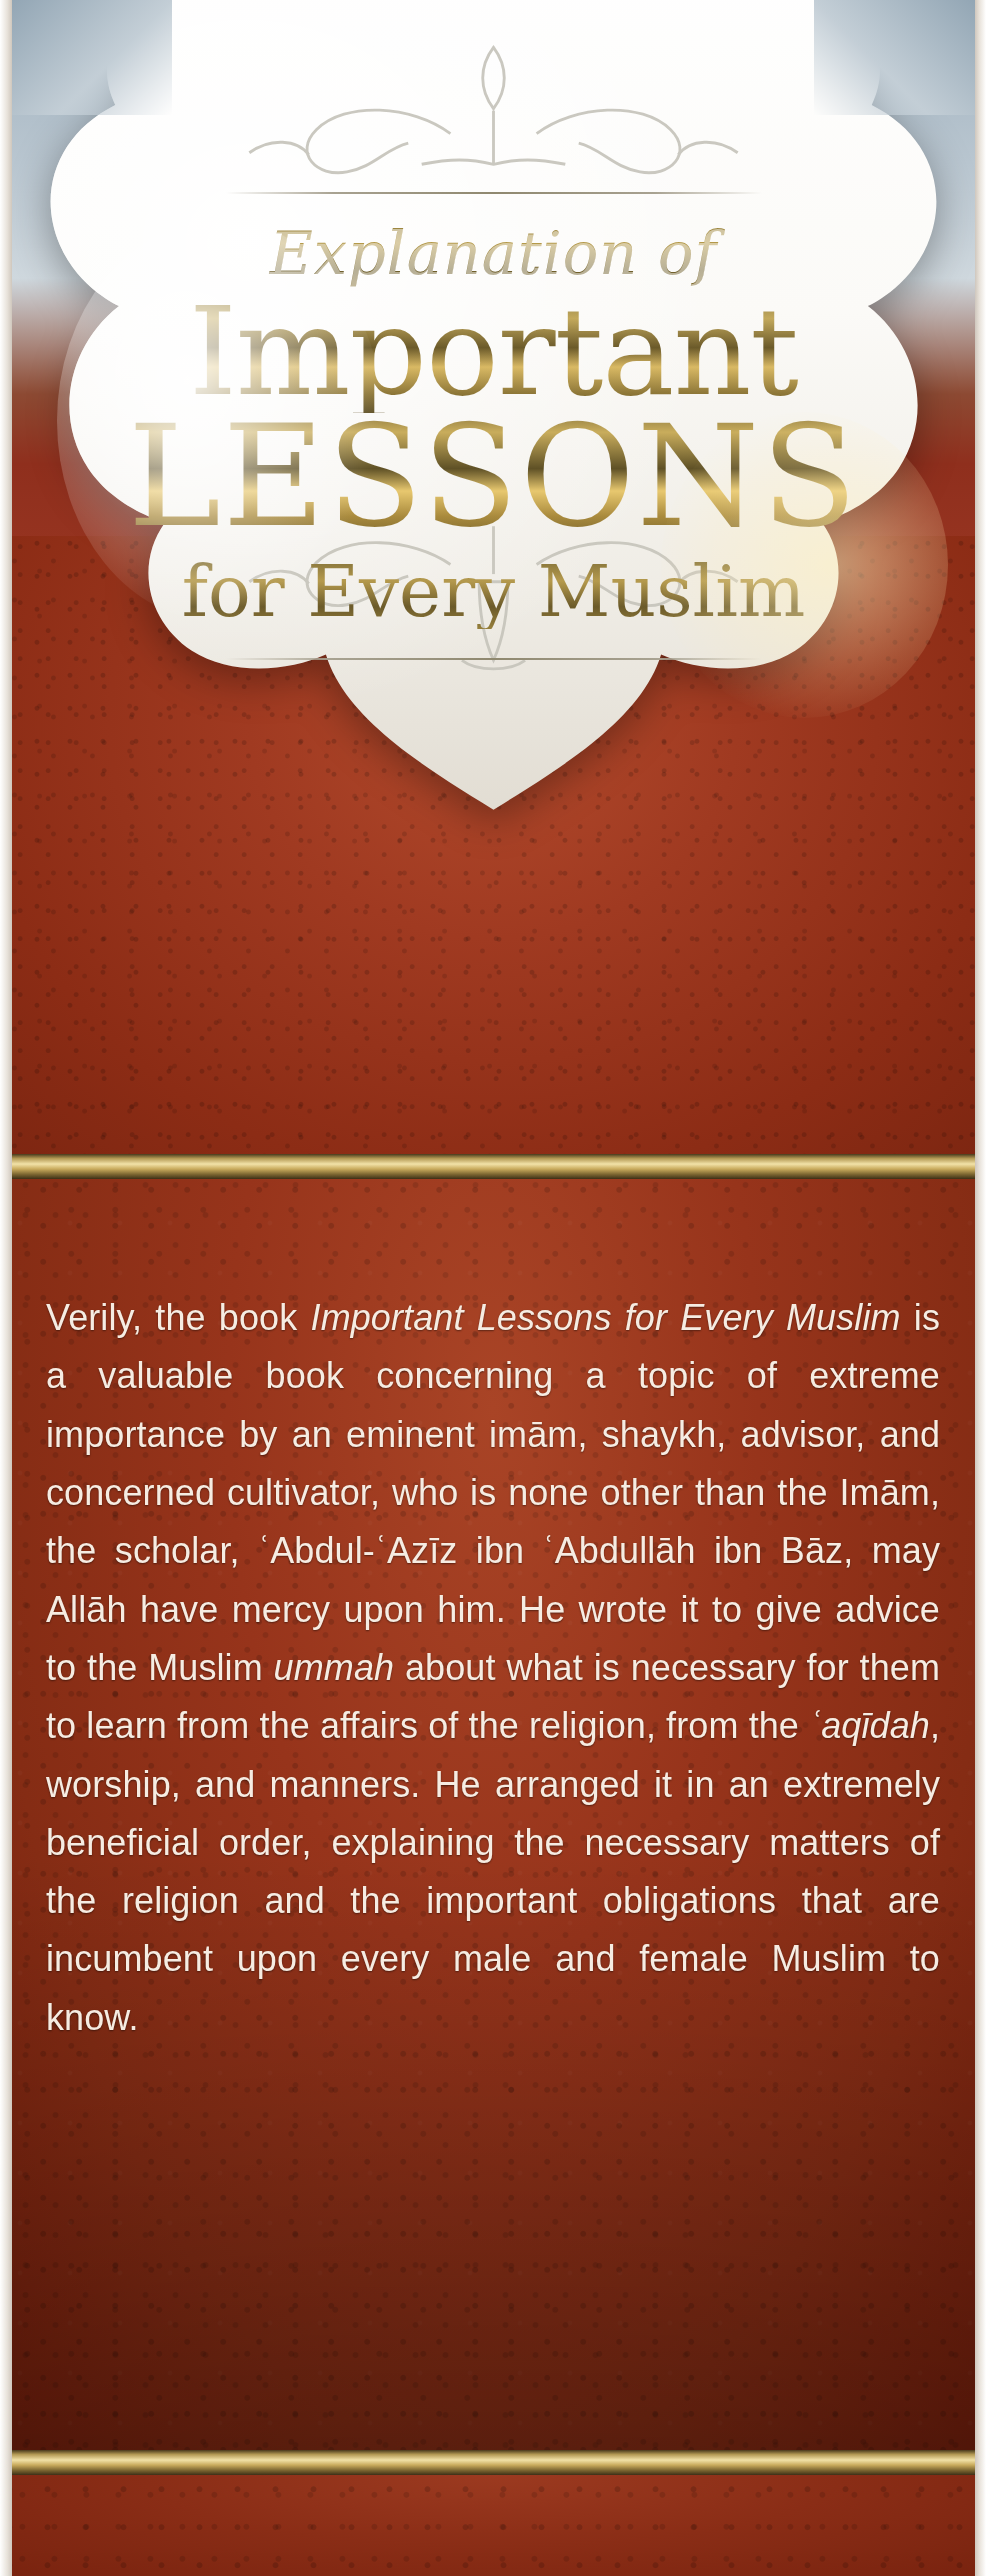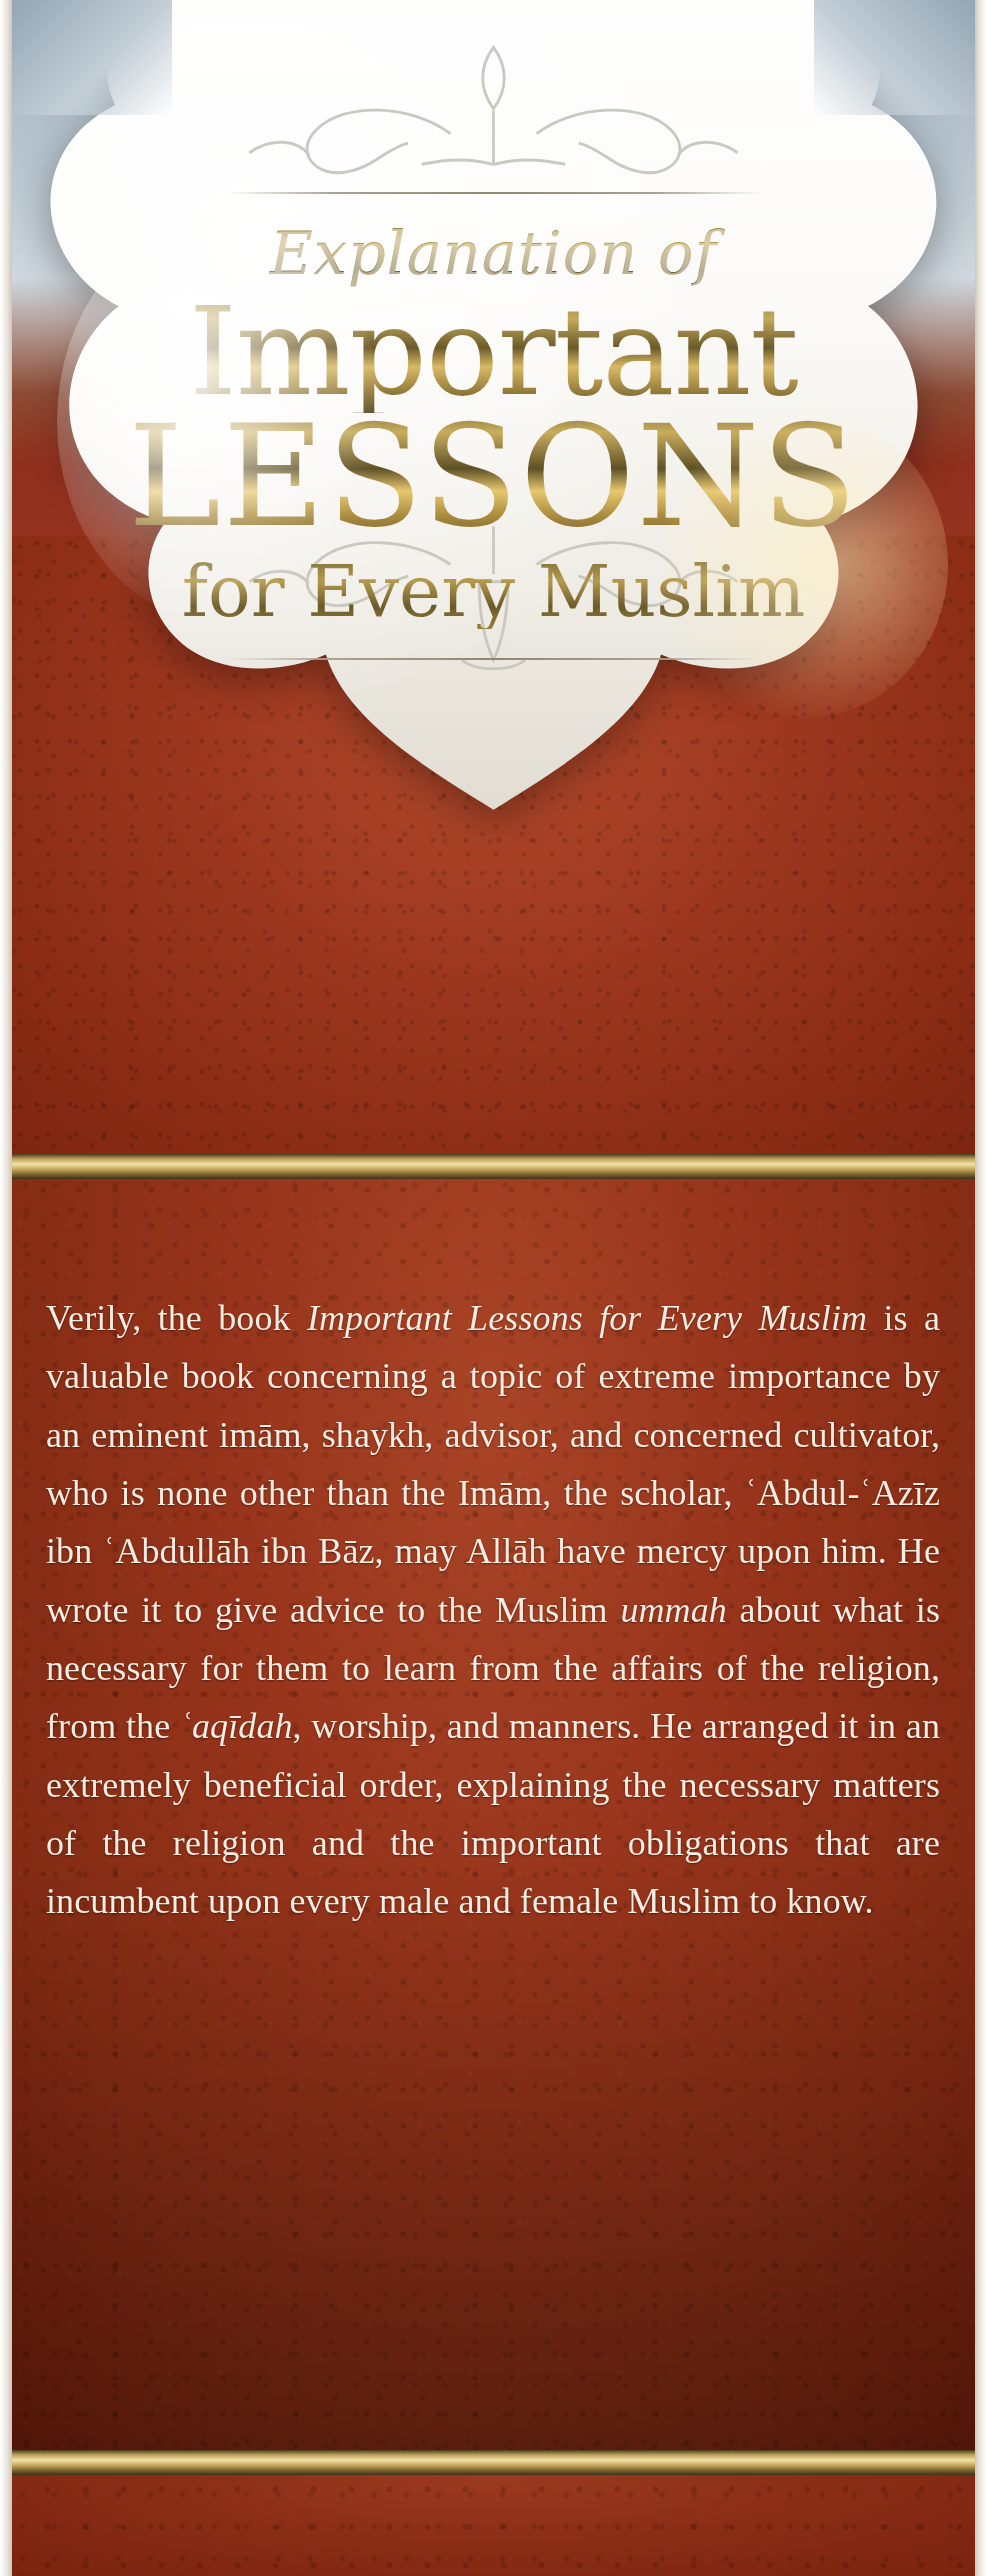--- a/index.html
+++ b/index.html
@@ -211,21 +211,21 @@
     left: 0; right: 0; bottom: 0;
     height: 594px;
     background: linear-gradient(180deg, rgba(0,0,0,0) 0%, rgba(0,0,0,0.22) 70%, rgba(0,0,0,0.32) 100%);
   }
 
   .blurb {
     position: relative;
     z-index: 3;
     margin: 110px 46px 0 46px;
     color: #f6ece2;
-    font-family: Liberation Serif, serif;
+    font-family: Liberation Sans, sans-serif;
     font-size: 36px;
     line-height: 1.62;
     text-align: justify;
     text-shadow: 0 1px 1.9px rgba(0,0,0,0.45);
     letter-spacing: 0.1px;
   }
   .blurb em { font-style: italic; }
 
   
   .bottom-strip {

